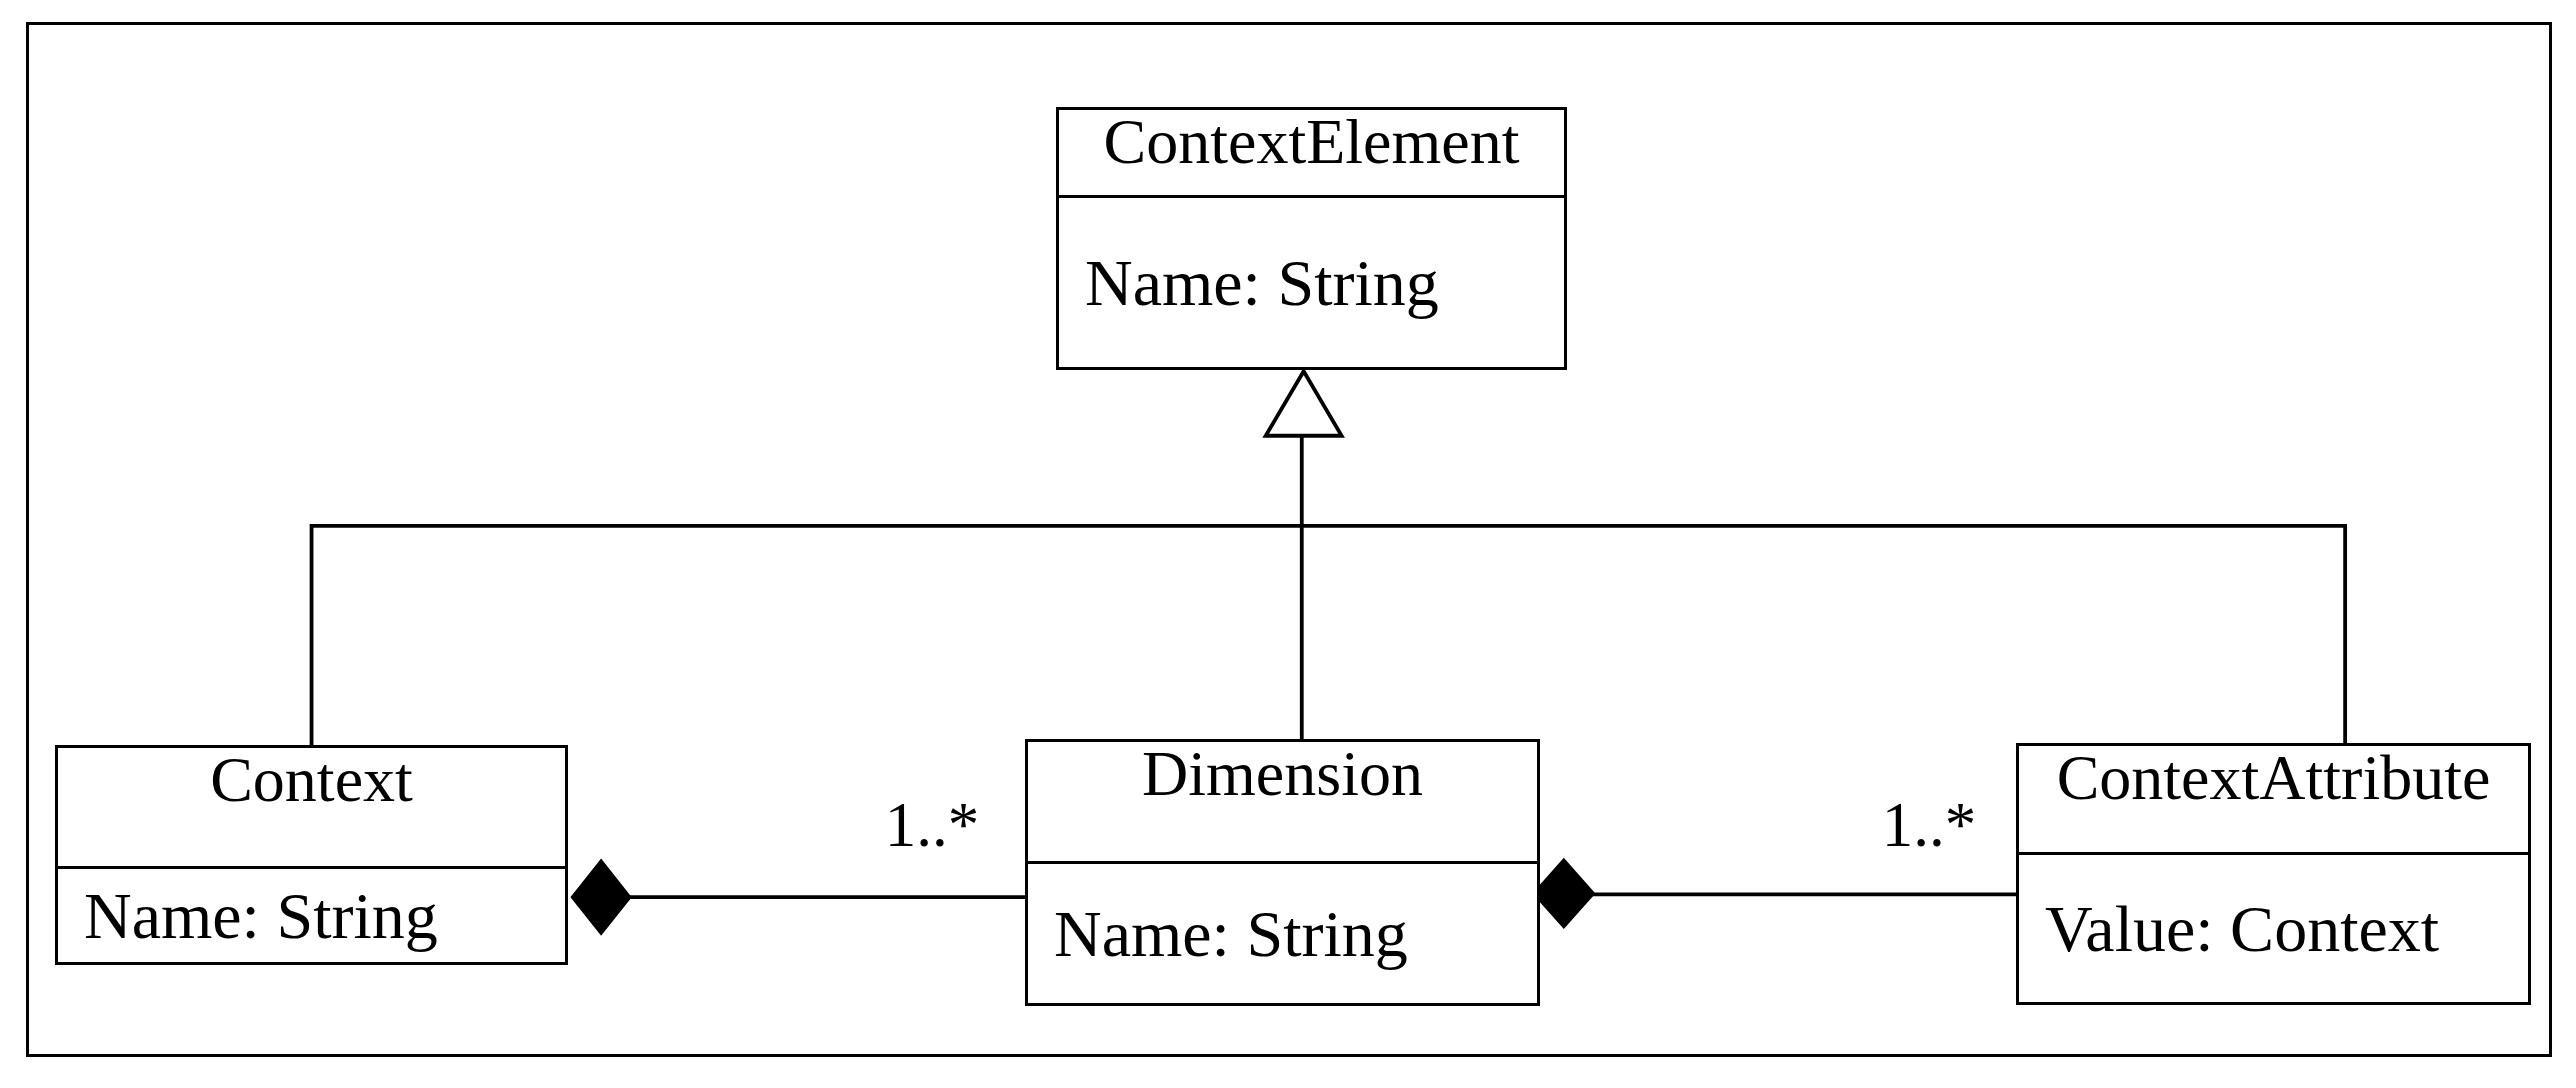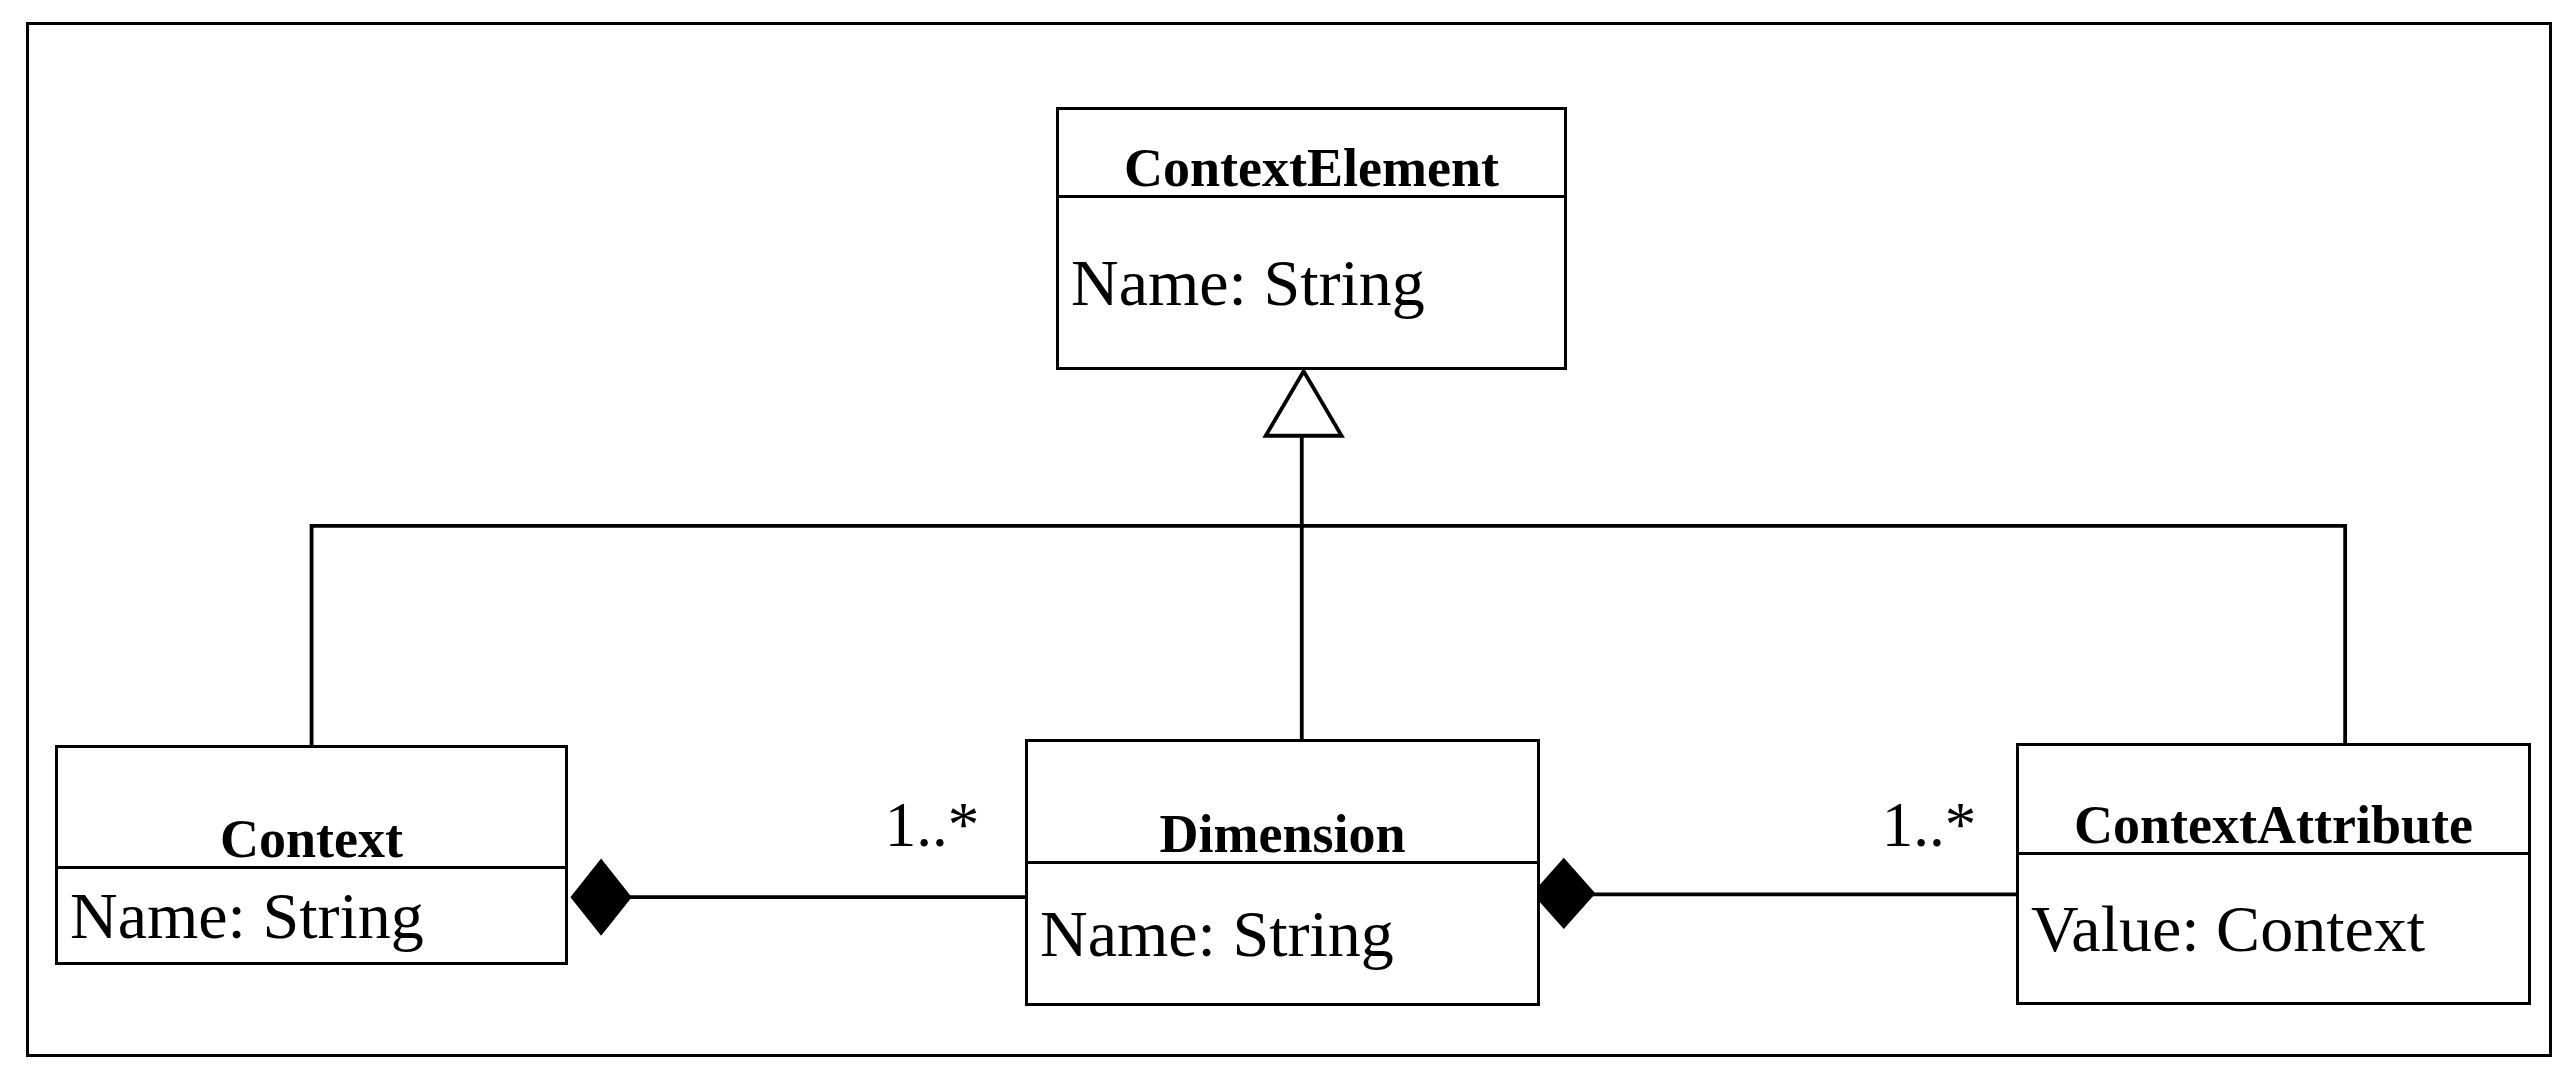--- a/index.html
+++ b/index.html
@@ -31,36 +31,35 @@
     border: 3.8px solid #000000;
     box-sizing: border-box;
     background: #ffffff;
     display: flex;
     flex-direction: column;
     z-index: 2;
   }
   .name-compartment {
     flex: none;
     display: flex;
-    align-items: flex-end;
+    align-items: flex-start;
     justify-content: center;
     border-bottom: 3.8px solid #000000;
     box-sizing: content-box;
-    font-size: 54px;
+    font-size: 64px;
     line-height: 1;
     white-space: nowrap;
-    font-weight: bold;
   }
   .attr-compartment {
     flex: 1;
     display: flex;
     align-items: center;
     font-size: 66px;
     line-height: 1;
-    padding-left: 12px;
+    padding-left: 26px;
     white-space: nowrap;
   }
   #class-contextelement { left: 1056px; top: 107px;  width: 511px; height: 263px; }
   #class-contextelement .name-compartment { height: 85px; }
   #class-context        { left: 55px;   top: 745px;  width: 513px; height: 220px; }
   #class-context .name-compartment { height: 118px; }
   #class-dimension      { left: 1025px; top: 739px;  width: 515px; height: 267px; }
   #class-dimension .name-compartment { height: 119px; }
   #class-contextattribute { left: 2016px; top: 743px; width: 515px; height: 262px; }
   #class-contextattribute .name-compartment { height: 106px; }

